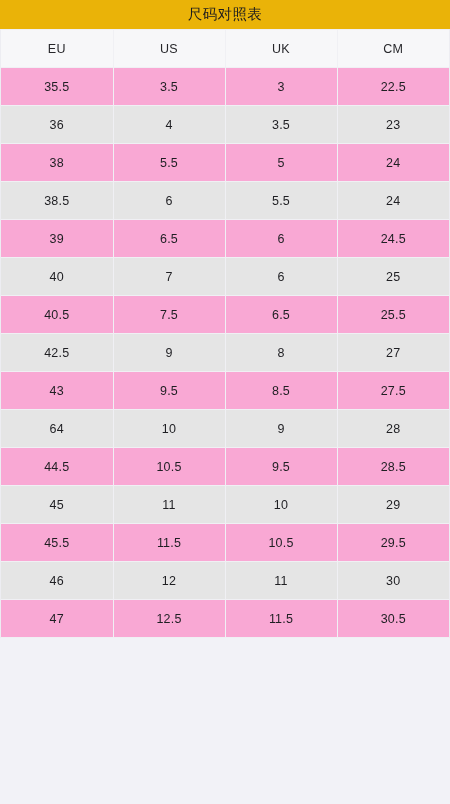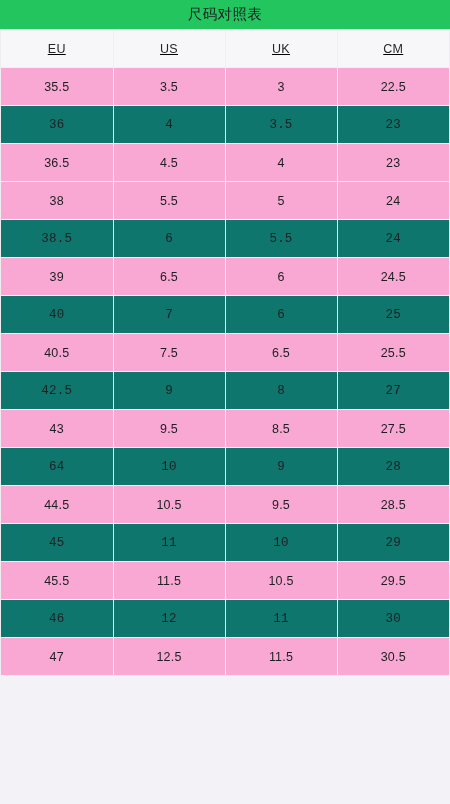--- a/index.html
+++ b/index.html
@@ -22,21 +22,21 @@
     background: #f2f2f7;
     box-sizing: border-box;
   }
 
   
   .title-band {
     height: 29px;
     display: flex;
     align-items: center;
     justify-content: center;
-    background: #22c55e;
+    background: #eab308;
   }
   .title-text {
     font-size: 14.5px;
     line-height: 1;
     color: #1b1b1f;
     letter-spacing: 0.4px;
     font-weight: 400;
   }
 
   
@@ -65,32 +65,31 @@
     border-bottom: 1px solid #f0f0f4;
     padding: 0;
   }
   table.size-table th:last-child,
   table.size-table td:last-child {
     border-right: none;
   }
 
   thead tr {
     background: #f7f7f9;
-    text-decoration: underline;
   }
   thead th {
     font-size: 12.5px;
     font-weight: 400;
     color: #27272b;
     letter-spacing: 0.3px;
     border-top: 1px solid #f0f0f4;
   }
 
   tbody tr.row-white { background: #f9a8d4; }
-  tbody tr.row-tint  { background: #0f766e; font-family: Liberation Mono, monospace; }
+  tbody tr.row-tint  { background: #e5e5e5; }
 
   tbody td {
     font-size: 12.5px;
     color: #1f1f23;
     font-weight: 400;
     letter-spacing: 0.2px;
   }
 </style>
 </head>
 <body>
@@ -124,26 +123,20 @@
             <td>3</td>
             <td>22.5</td>
           </tr>
           <tr class="row-tint">
             <td>36</td>
             <td>4</td>
             <td>3.5</td>
             <td>23</td>
           </tr>
           <tr class="row-white">
-            <td>36.5</td>
-            <td>4.5</td>
-            <td>4</td>
-            <td>23</td>
-          </tr>
-          <tr class="row-white">
             <td>38</td>
             <td>5.5</td>
             <td>5</td>
             <td>24</td>
           </tr>
           <tr class="row-tint">
             <td>38.5</td>
             <td>6</td>
             <td>5.5</td>
             <td>24</td>

